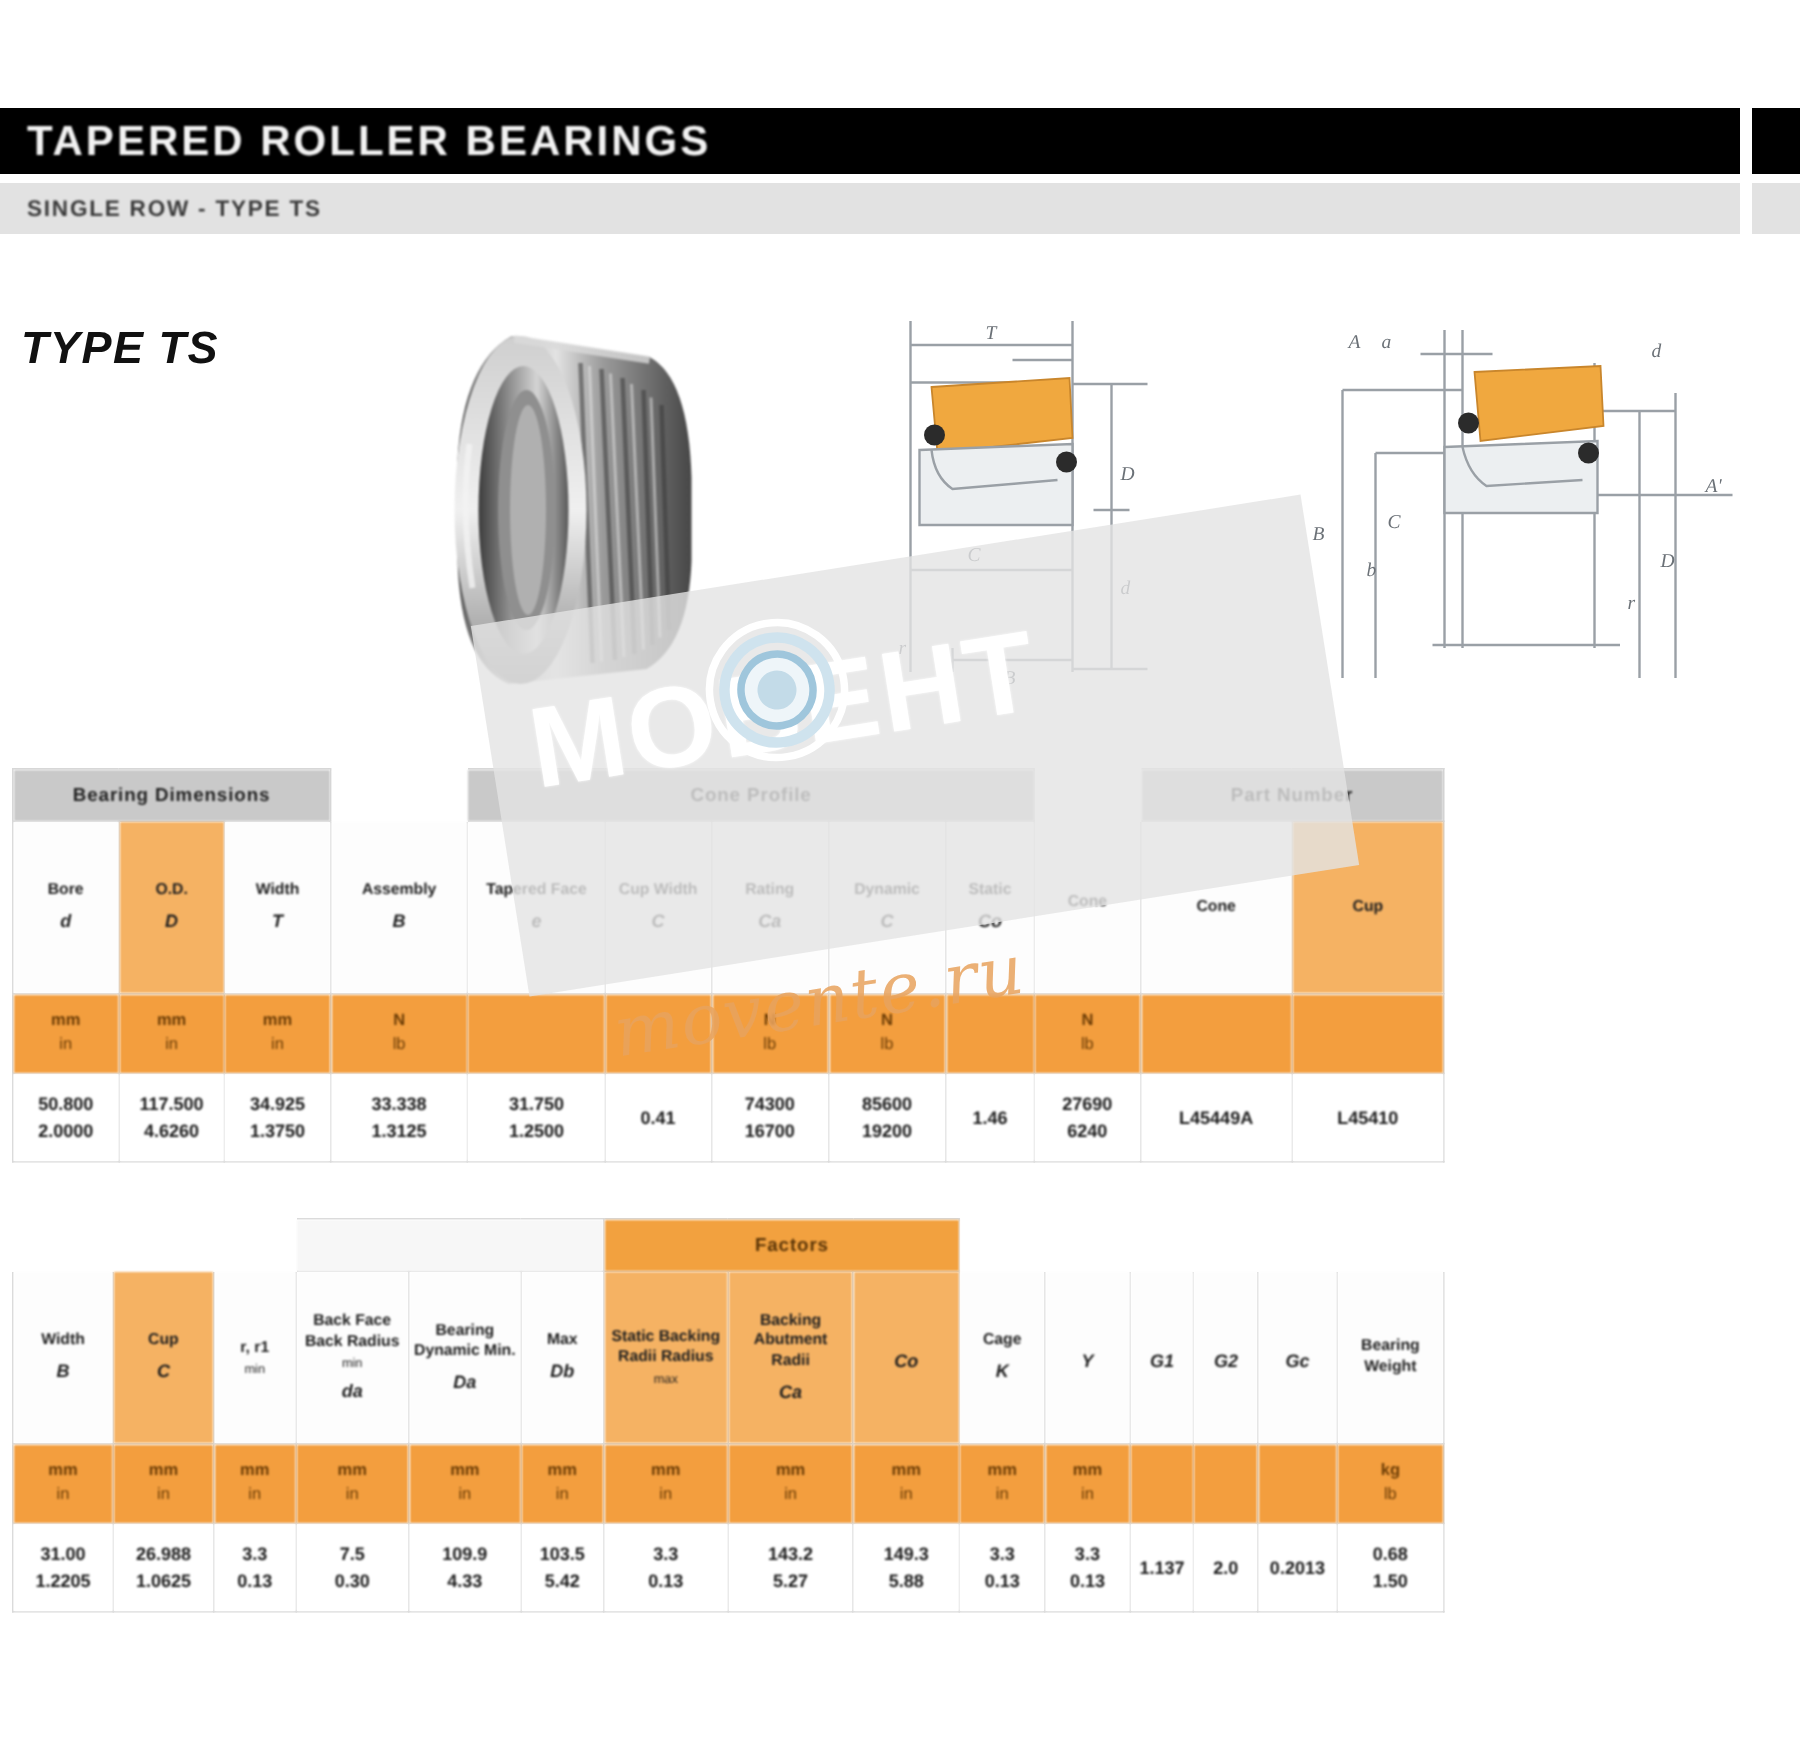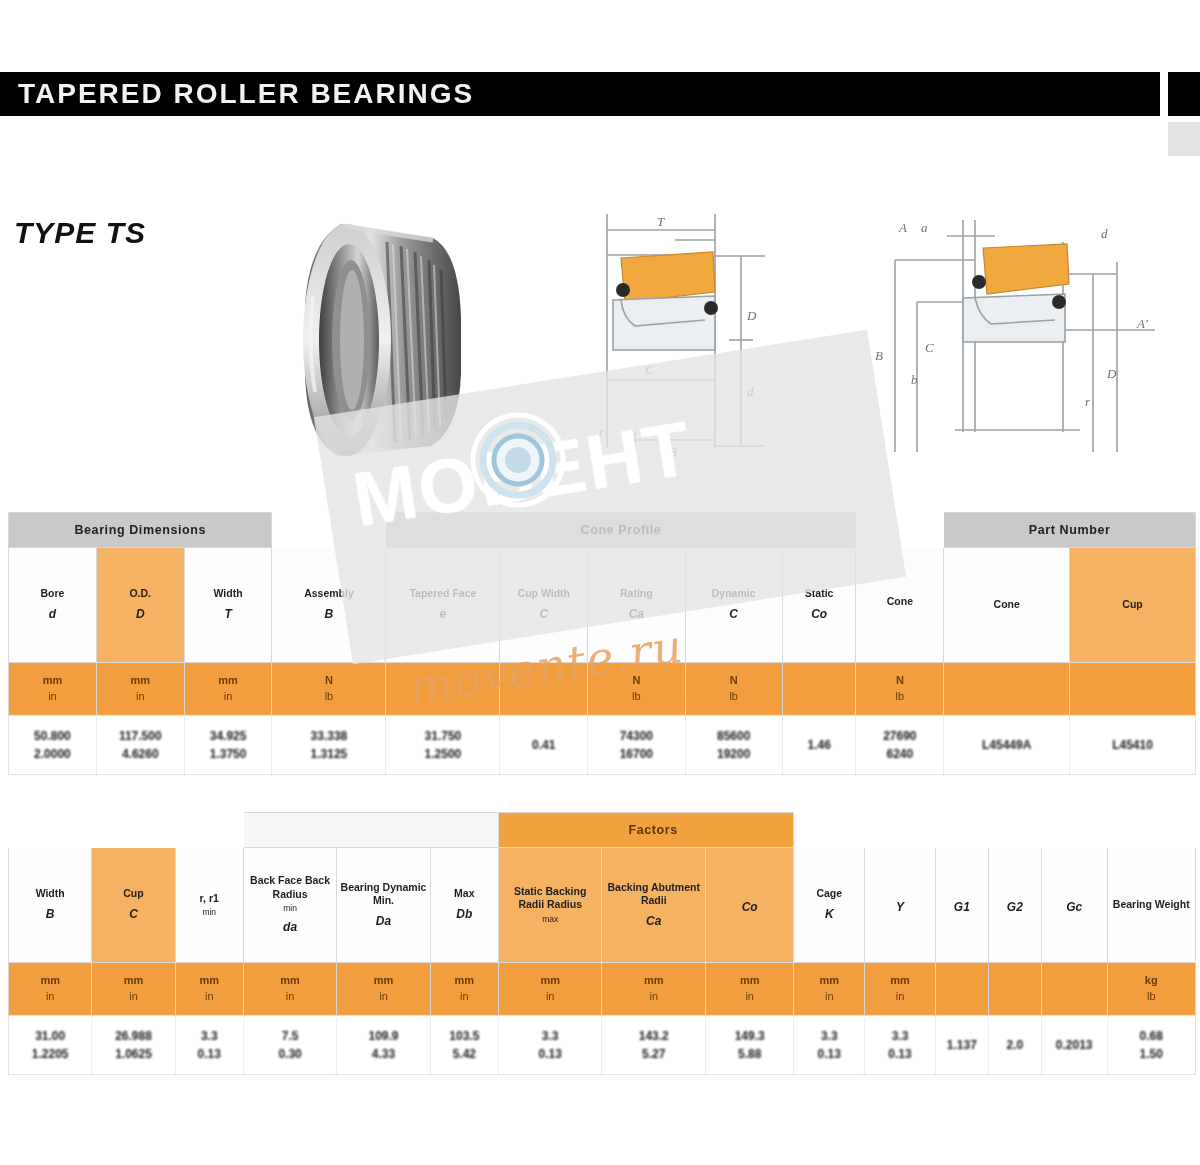--- a/index.html
+++ b/index.html
@@ -51,21 +51,21 @@
   .bearing-photo{position:absolute;left:283px;top:44px;width:205px;height:265px;}
   .bearing-photo svg{display:block;filter:blur(0.6px);}
 
   
   .diagram{position:absolute;}
   .diagram svg{display:block;filter:blur(0.35px);}
   .diag1{left:565px;top:38px;}
   .diag2{left:855px;top:40px;}
 
   
-  .tbl{position:absolute;left:8px;width:1188px;border-collapse:collapse;}
+  .tbl{position:absolute;left:8px;width:955px;border-collapse:collapse;}
   .tbl1{top:512px;}
   .tbl2{top:812px;}
 
   table{border-collapse:collapse;table-layout:fixed;width:100%;}
   td,th{padding:0;margin:0;border:1px solid #d8d8d8;text-align:center;vertical-align:middle;}
 
   .grp{
     background:#c9c9c9;color:#222;font-size:12.5px;font-weight:bold;
     height:34px;letter-spacing:.6px;filter:blur(0.65px);
   }
@@ -121,20 +121,23 @@
 </head>
 <body>
 
 <div class="page">
 
   <div class="title-bar">
     <span class="t">TAPERED ROLLER BEARINGS</span>
   </div>
   <div class="title-bar-right"></div>
 
+  <div class="sub-bar">
+    <span class="t">SINGLE ROW - TYPE TS</span>
+  </div>
   <div class="sub-bar-right"></div>
 
   <div class="hero">
 
     <div class="type-label">TYPE TS</div>
 
     <div class="bearing-photo">
       <svg width="205" height="265" viewBox="0 0 205 265">
         <defs>
           <linearGradient id="gOuter" x1="0" y1="0" x2="1" y2="0">

